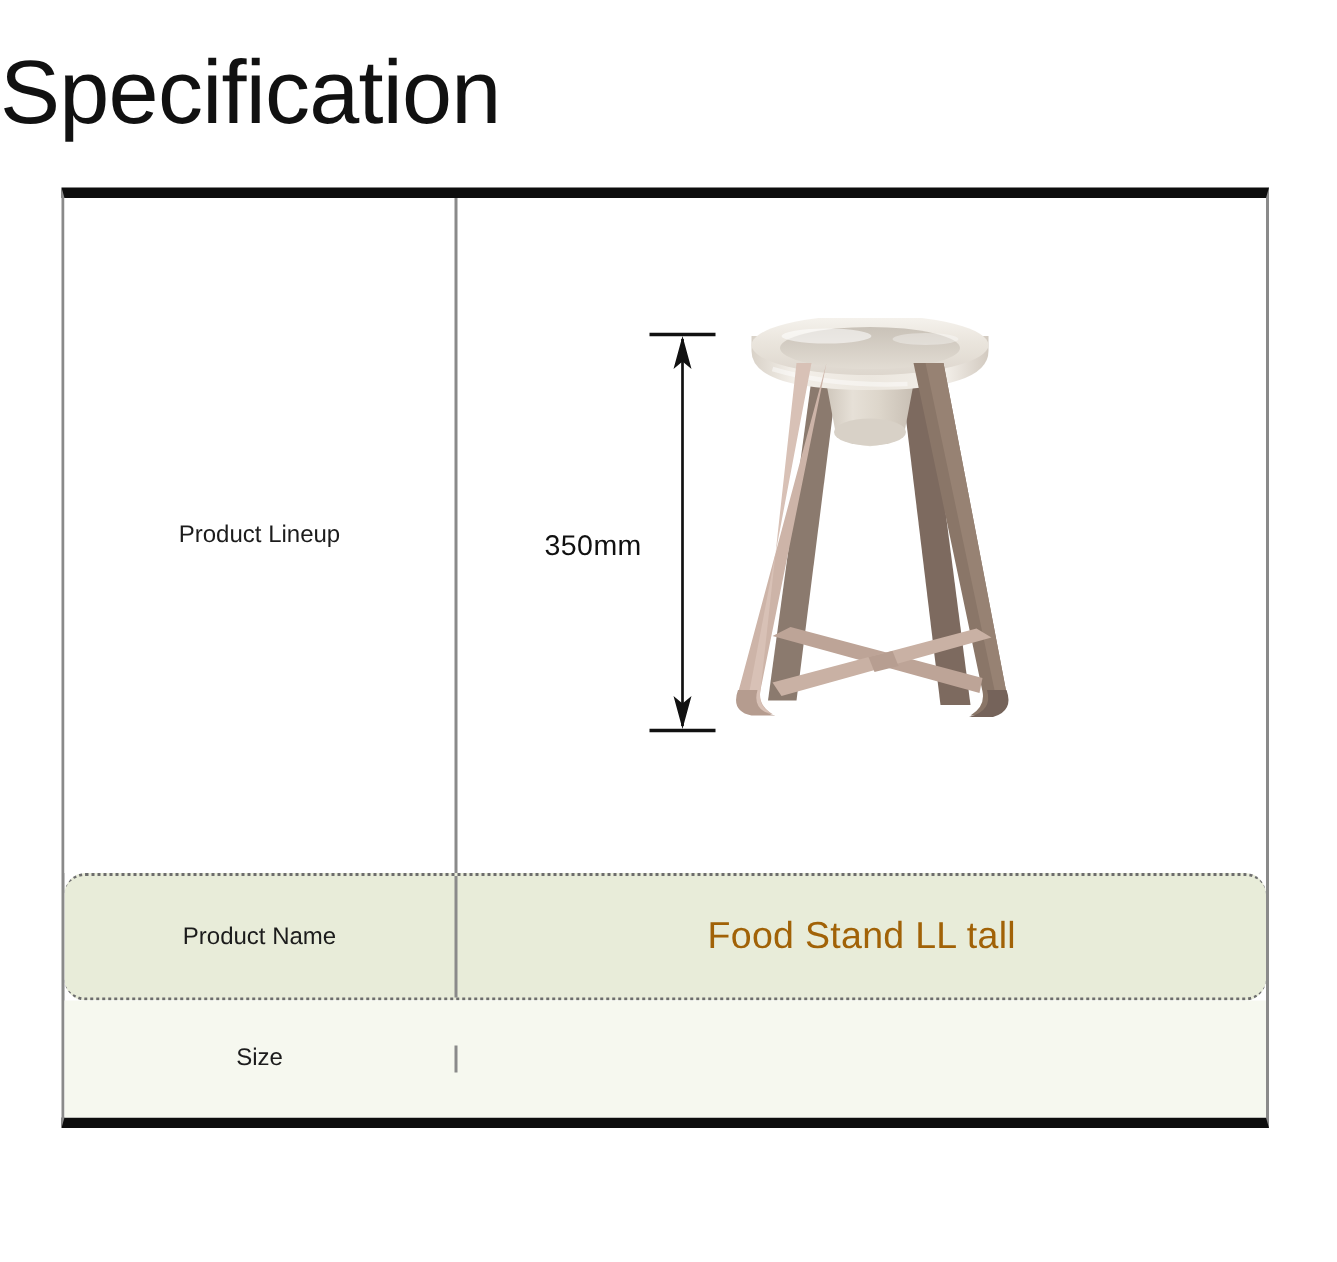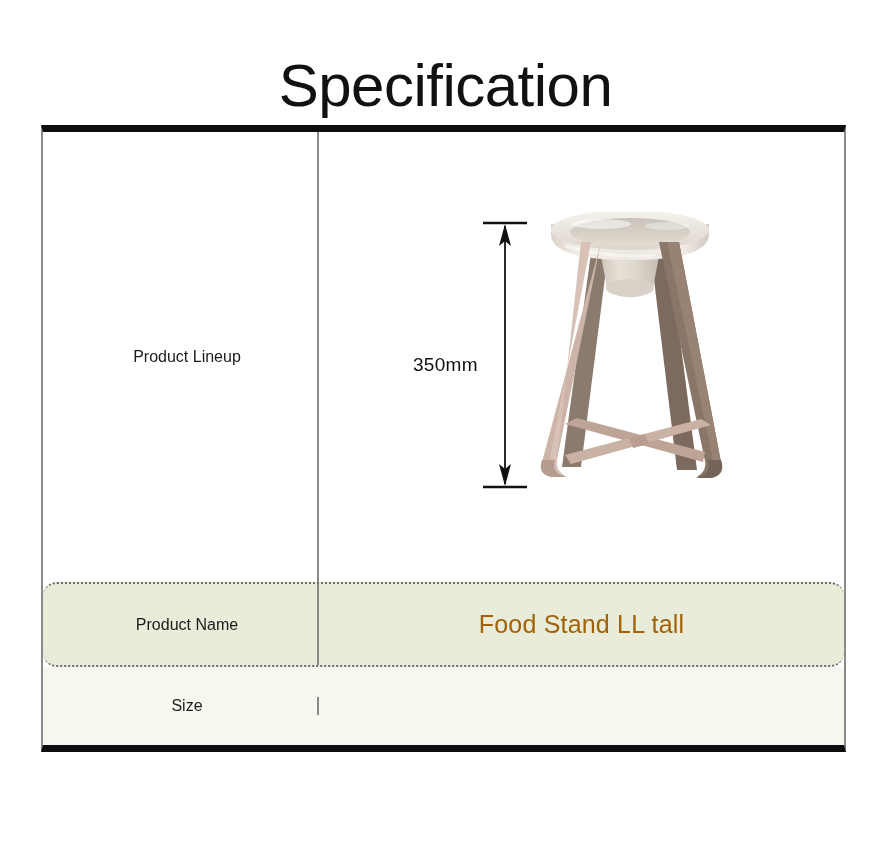--- a/index.html
+++ b/index.html
@@ -15,27 +15,25 @@
     color: #1a1a1a;
     overflow: hidden;
   }
 
   
   .page-title {
     position: absolute;
     top: 28px;
     left: 0;
     width: 891px;
-    text-align: center;
     font-size: 60px;
     font-weight: 300;
     letter-spacing: -0.5px;
     color: #111111;
     line-height: 1.12;
-    margin-top: 24px;
   }
 
   
   .spec-table {
     position: absolute;
     left: 41px;
     top: 125px;
     width: 805px;
     height: 627px;
     box-sizing: border-box;
@@ -43,21 +41,20 @@
     border-bottom: 7px solid #0d0d0d;
     border-left: 2px solid #8a8a8a;
     border-right: 2px solid #8a8a8a;
     background: #ffffff;
   }
   .spec-row {
     position: relative;
     display: flex;
     box-sizing: border-box;
     width: 100%;
-    padding-left: 14px;
   }
   .row-lineup {
     height: 450px;
     background: #ffffff;
   }
   .row-name {
     height: 85px;
     background: #e8ecd9;
     border-top: 2px dotted #6d6d6d;
     border-bottom: 2px dotted #6d6d6d;
@@ -102,21 +99,20 @@
     letter-spacing: 0.2px;
   }
 
   
   .figure-wrap {
     position: absolute;
     left: 0;
     top: 0;
     right: 0;
     bottom: 0;
-    margin-left: 36px;
   }
   .figure-svg {
     position: absolute;
     left: 50px;
     top: 80px;
     width: 420px;
     height: 330px;
   }
   .dim-label {
     position: absolute;

